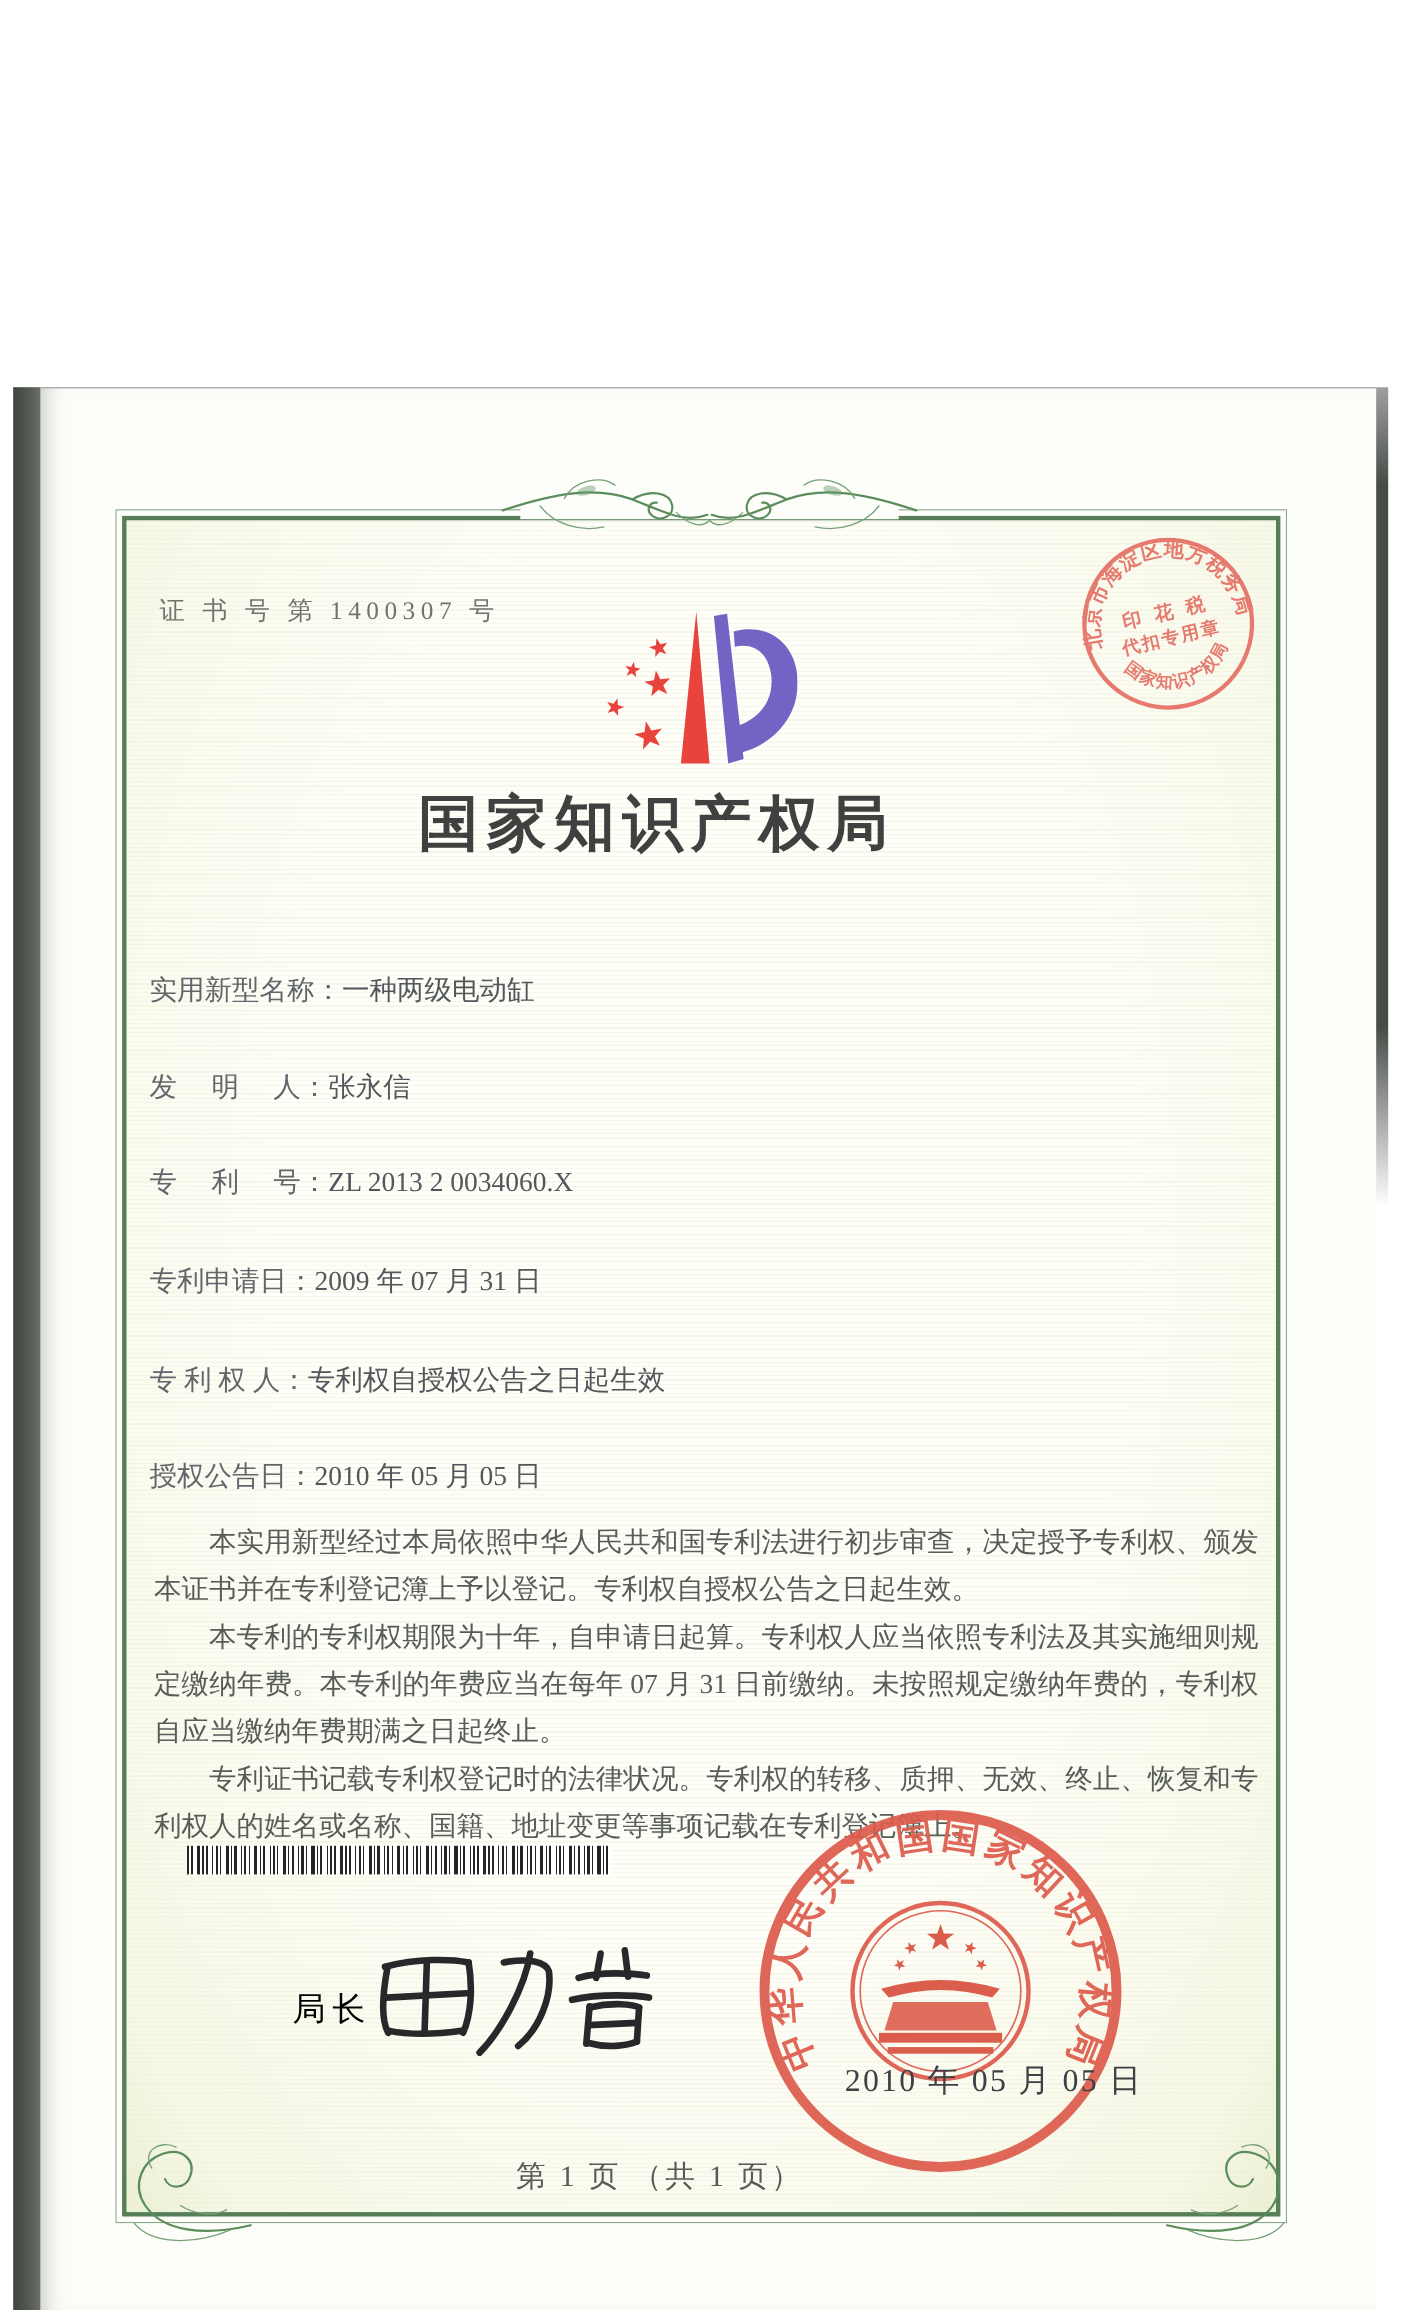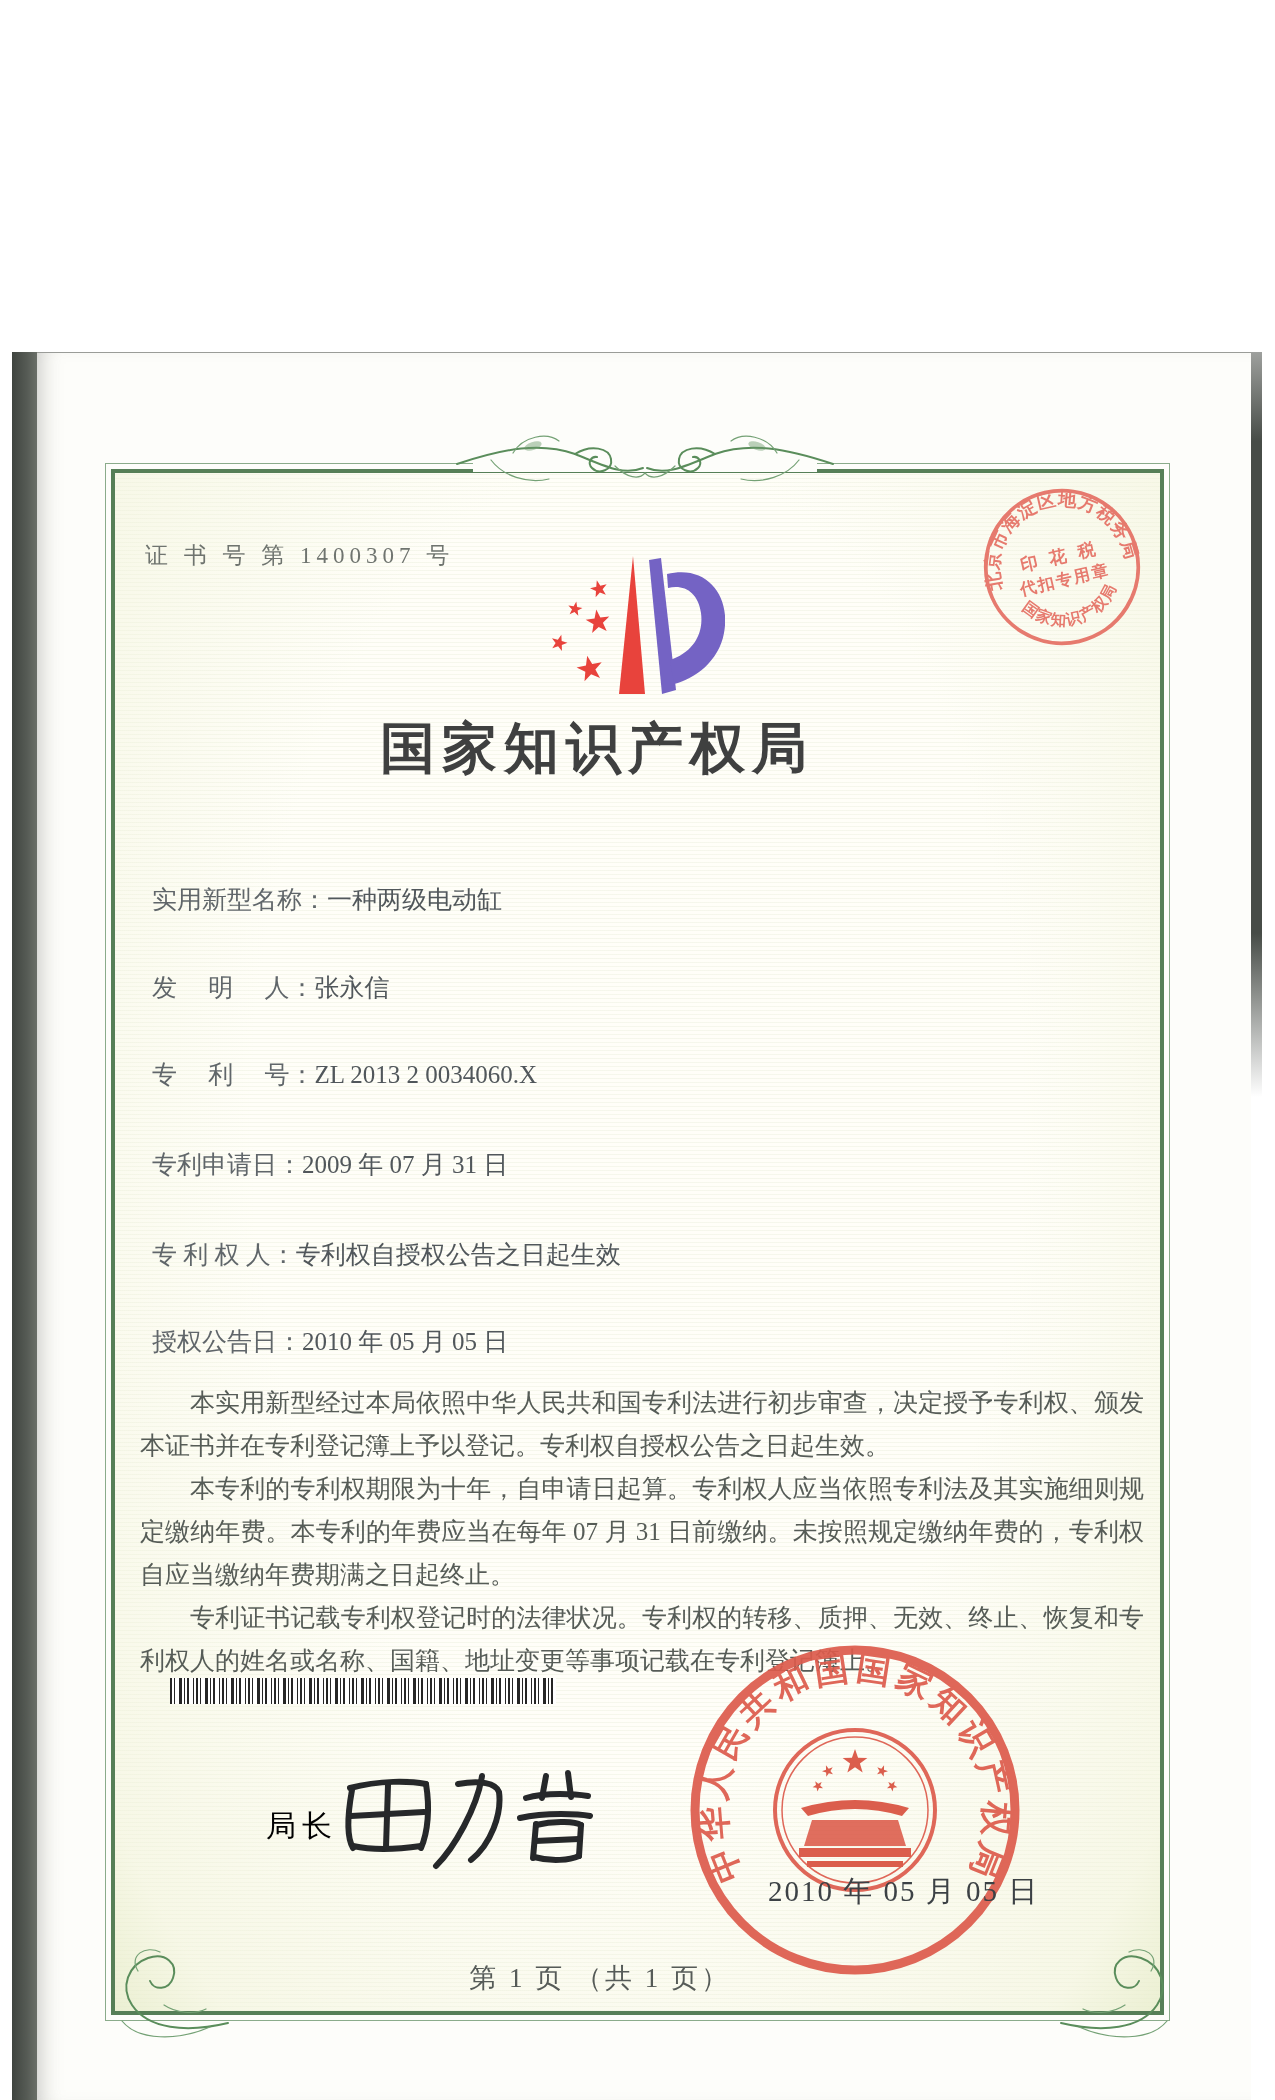--- a/index.html
+++ b/index.html
@@ -28,21 +28,21 @@
 
   .ornament{stroke:#5a8d5b;stroke-width:2;fill:none;stroke-linecap:round;}
   .ornament-thin{stroke:#74a175;stroke-width:1.2;fill:none;stroke-linecap:round;}
 
   .cert-number{left:145px;top:540px;font-size:23px;letter-spacing:5px;color:#6f746f;}
 
   .title{left:247px;top:712px;width:700px;text-align:center;font-size:55px;
     font-weight:bold;color:#3f4040;letter-spacing:7px;}
 
   
-  .field{left:152px;font-size:25px;color:#5c6164;white-space:nowrap;}
+  .field{left:136px;font-size:25px;color:#5c6164;white-space:nowrap;}
   .field .lbl{display:inline-block;color:#60666a;}
   .field .val{color:#51575b;}
 
   
   .body-text{left:140px;top:1381px;width:1004px;font-size:25px;line-height:43px;
     color:#565c57;text-align:justify;}
   .body-text p{margin:0;text-indent:2em;}
 
   
   .barcode{left:170px;top:1678px;width:386px;height:26px;

